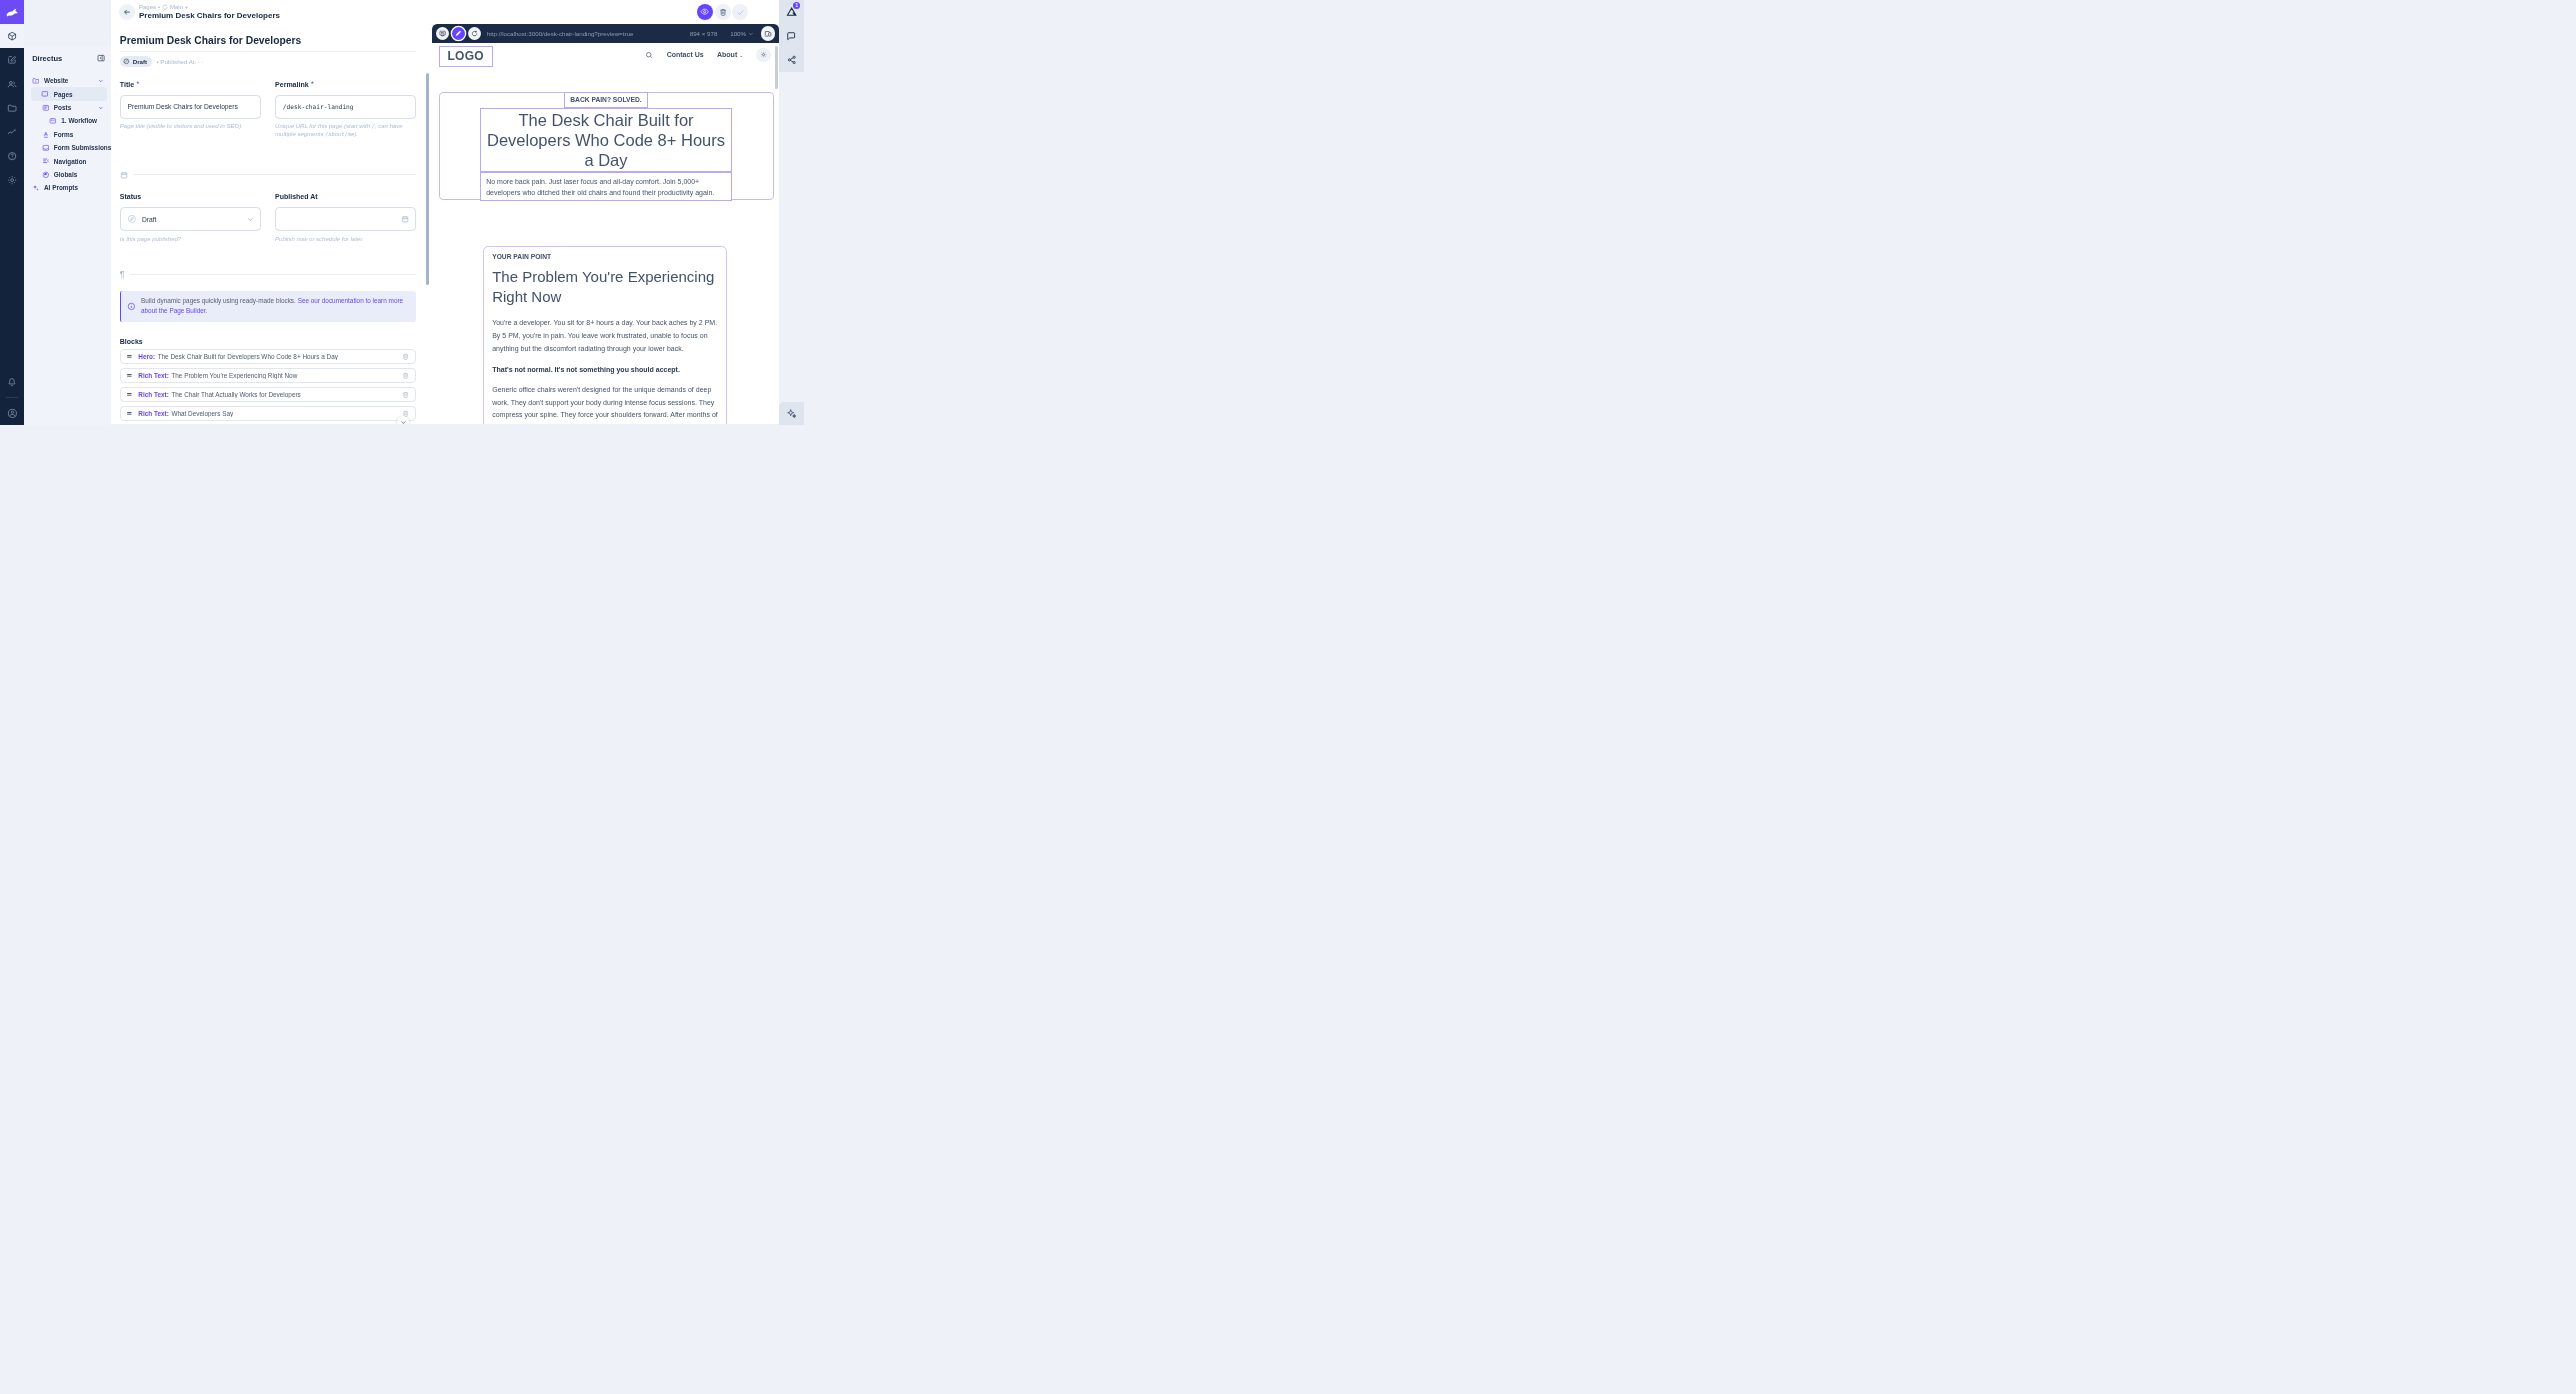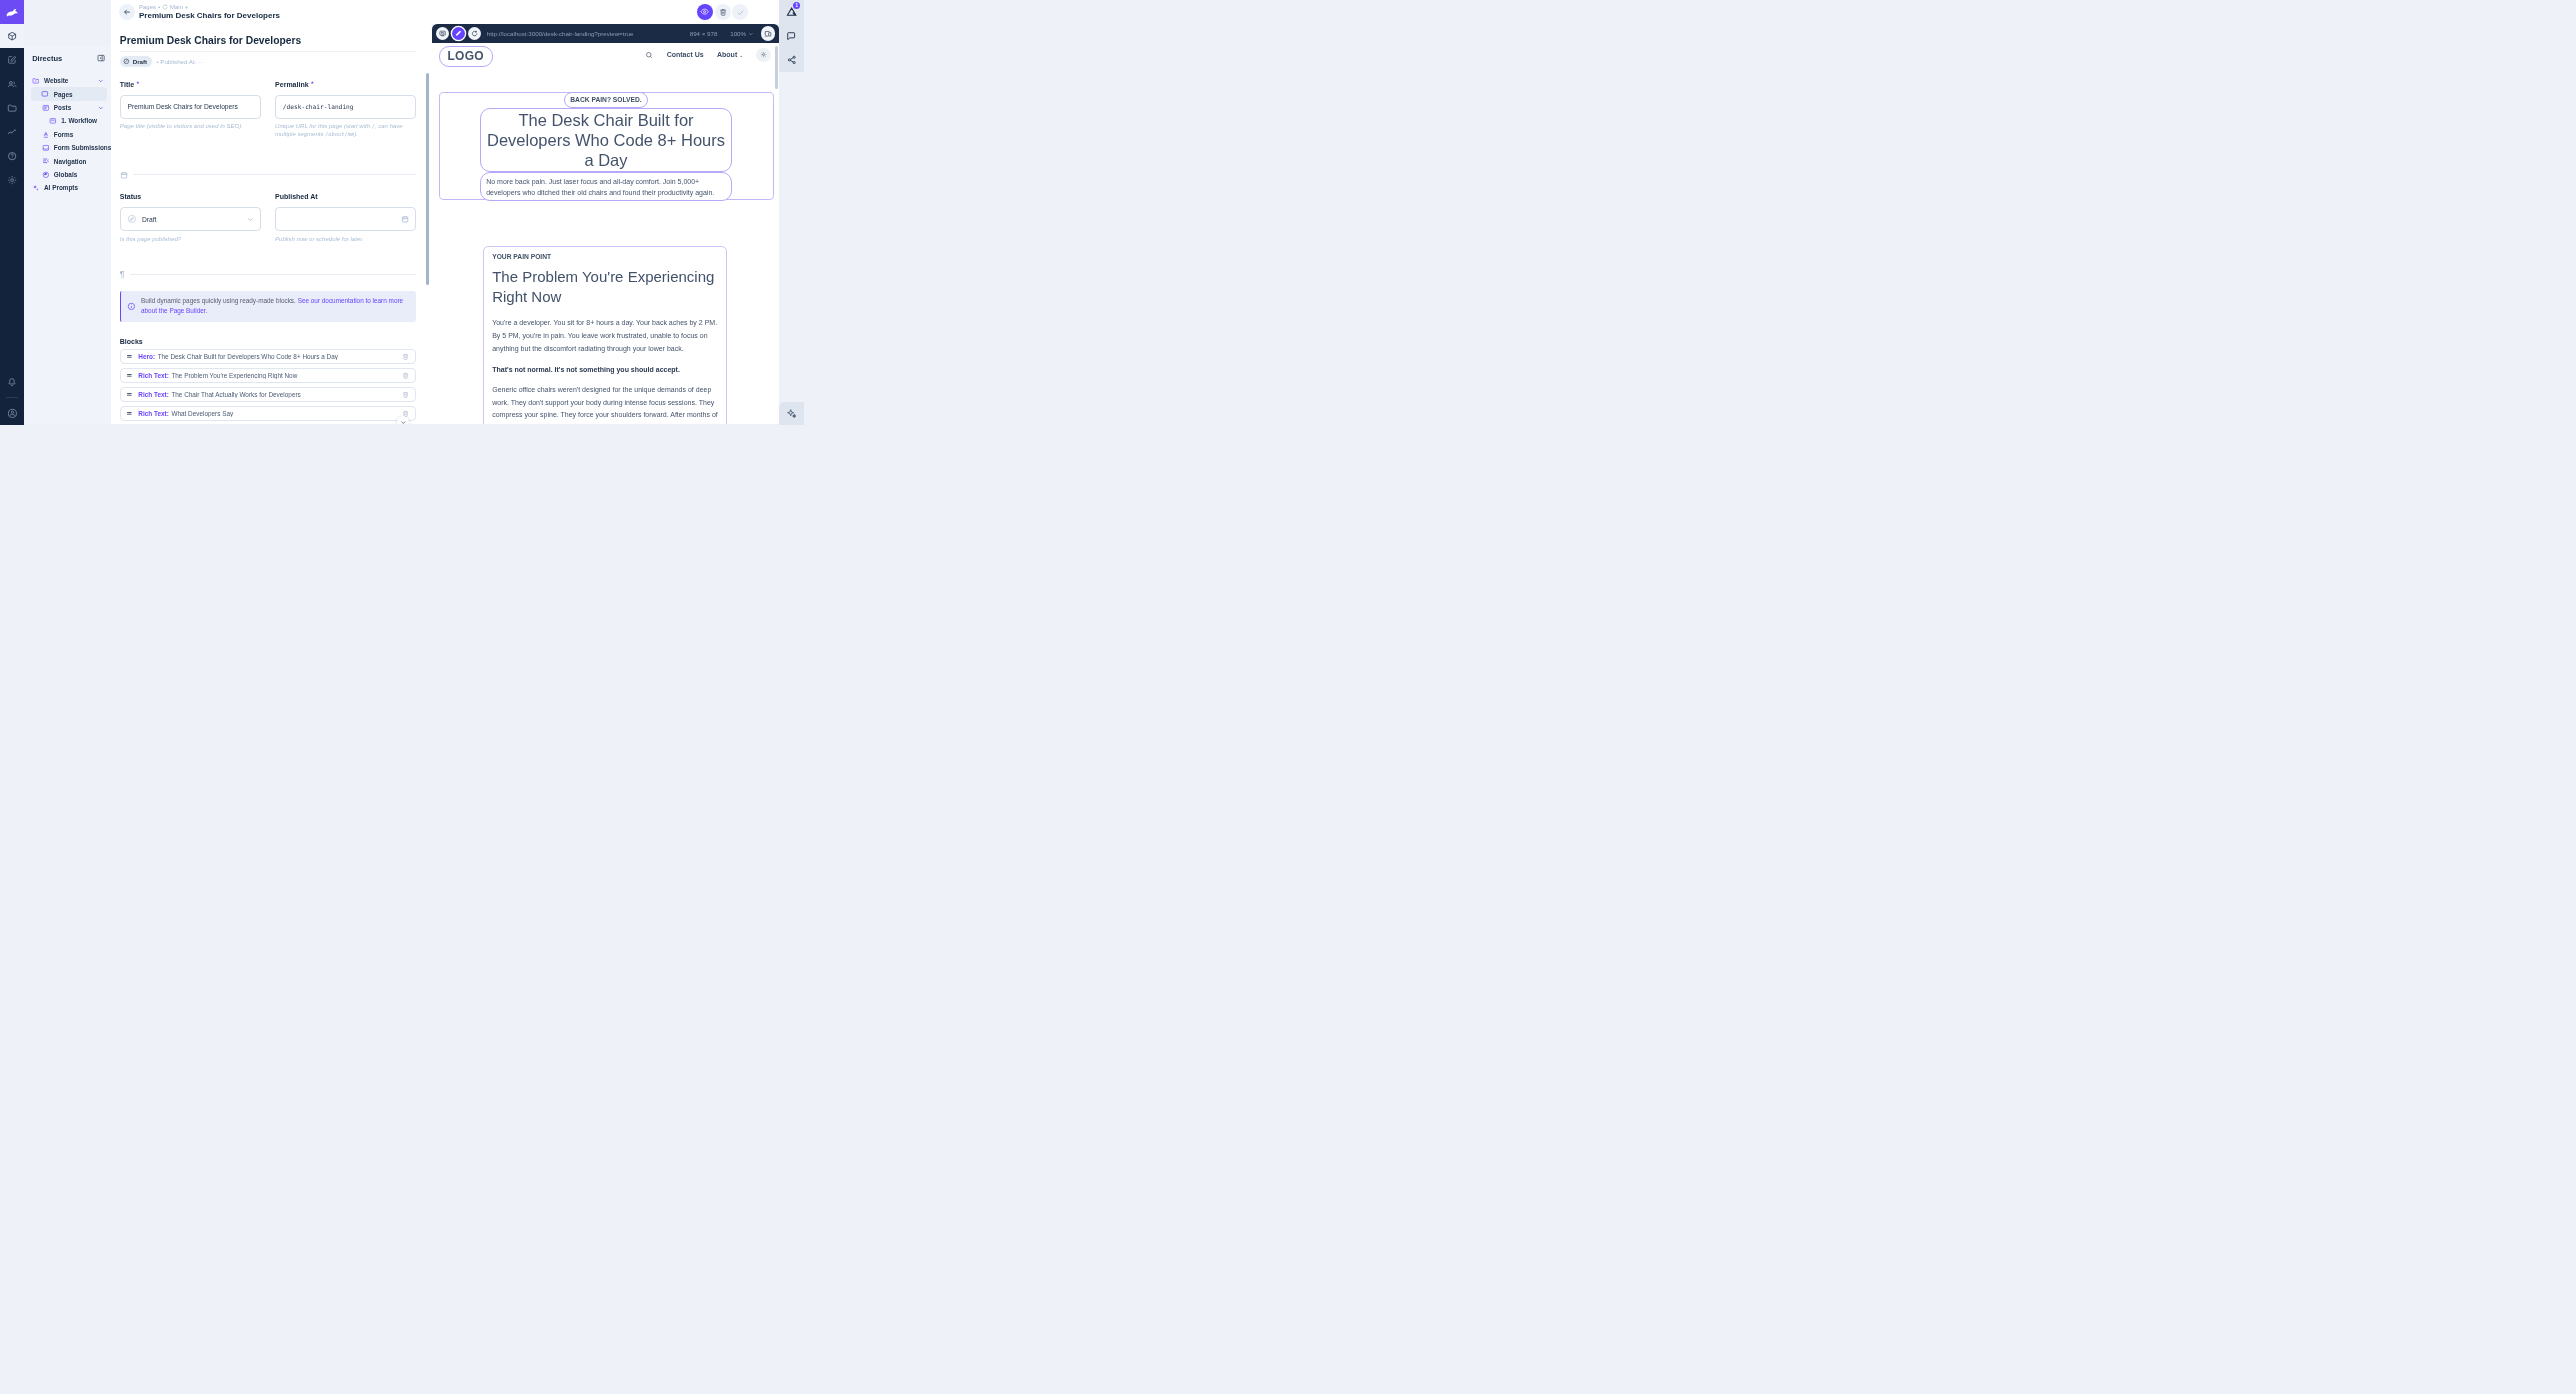--- a/index.html
+++ b/index.html
@@ -84,21 +84,21 @@
   #preview { position:absolute; left:432px; top:24px; width:347px; height:400px; background:#eef2f9; z-index:2; }
   #ptoolbar { height:19px; background:#1b2b45; border-radius:5.2px 5.2px 0 0; display:flex; align-items:center; padding:0 4.1px; gap:1.5px; }
   .pbtn { width:13px; height:13px; border-radius:50%; background:#f1f4f9; color:#1c2c45; display:flex; align-items:center; justify-content:center; cursor:pointer; flex:0 0 auto; }
   .pbtn.active { background:#6644ff; color:#fff; box-shadow:0 0 0 1.3px #fff; margin:0 1.5px; }
   #purl { margin-left:4.1px; font-size:6.2px; color:#8d9cb3; flex:1; white-space:nowrap; overflow:hidden; }
   #pdims { font-size:6.2px; color:#8d9cb3; margin-right:11.3px; }
   #pzoom { font-size:6.2px; color:#8d9cb3; display:flex; align-items:center; gap:2.1px; margin-right:5.2px; cursor:pointer; }
   #iframe { position:relative; height:381px; background:#fff; overflow:hidden; }
 
   
-  .pv-box { border:0.8px solid #b7a9f8; border-radius:10px; position:absolute; }
+  .pv-box { border:0.8px solid #b7a9f8; border-radius:0; position:absolute; }
   #site-logo { left:6.7px; top:2.6px; width:54px; height:21px; display:flex; align-items:center; justify-content:center; font-size:12px; font-weight:800; letter-spacing:0.3px; color:#44546a; border-color:#b7a9f8; }
   #site-nav { position:absolute; right:8.2px; top:4.6px; display:flex; align-items:center; gap:13.4px; color:#3e4e64; }
   #site-nav .lnk { font-size:7px; font-weight:600; cursor:pointer; }
   #theme-btn { width:14.4px; height:14.4px; border-radius:50%; background:#eef1f6; display:flex; align-items:center; justify-content:center; color:#3e4e64; cursor:pointer; }
   #hero-box { left:6.7px; top:49px; width:335px; height:108px; border-color:#c3b7f9; border-radius:4.6px; }
   #hero-eyebrow { left:132px; top:49px; width:84px; height:15.5px; display:flex; align-items:center; justify-content:center; font-size:6.7px; font-weight:600; color:#3f4f66; background:#fff; }
   #hero-heading { left:48px; top:65px; width:252px; height:64px; display:flex; align-items:center; justify-content:center; text-align:center; font-size:16.5px; line-height:20px; font-weight:500; color:#44536b; background:#fff; }
   #hero-sub { left:48px; top:129px; width:252px; height:29px; font-size:7px; line-height:11.3px; color:#44536b; padding:3.1px 5.2px; background:#fff; }
   #sec2-box { left:51px; top:203px; width:244px; height:206px; border-color:#cdc4f9; border-radius:5.2px; padding:6.2px 8.2px; }
   #sec2-eyebrow { font-size:6.7px; font-weight:600; color:#3f4f66; }

